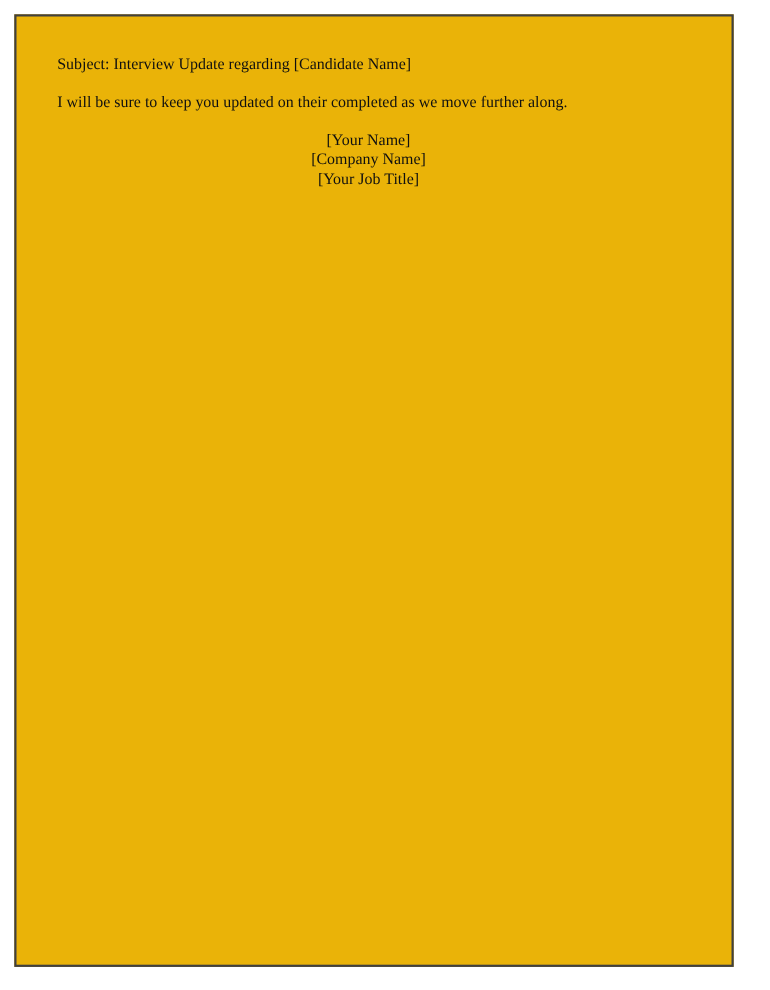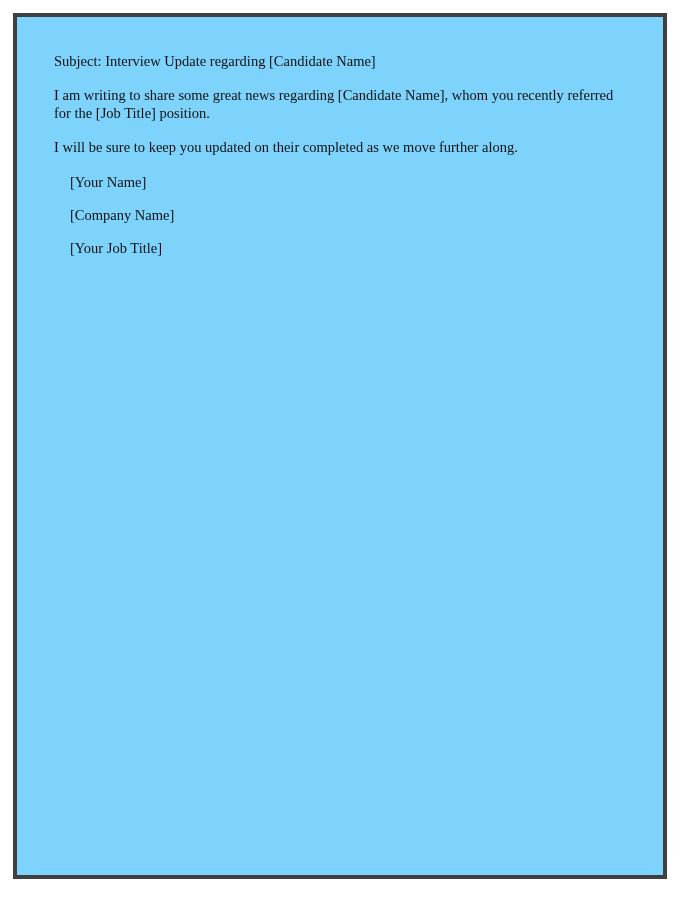--- a/index.html
+++ b/index.html
@@ -9,50 +9,50 @@
     width: 700px;
     height: 900px;
     font-family: "Liberation Serif", "DejaVu Serif", serif;
   }
   .page {
     position: absolute;
     left: 13px;
     top: 13px;
     width: 654px;
     height: 866px;
-    background: #7dd3fc;
-    border: 4px solid #404040;
+    background: #eab308;
+    border: 2px solid #404040;
     box-sizing: border-box;
   }
   .letter-body {
     position: absolute;
     left: 37px;
     top: 36px;
     width: 566px;
     color: #101010;
     font-size: 14.5px;
     line-height: 17.4px;
   }
   .para {
     margin: 0 0 17px 0;
   }
   .sig-line {
-    margin: 16px;
+    margin: 0;
+    text-align: center;
   }
 </style>
 </head>
 <body>
 
 <div class="page">
   <div class="letter-body">
 
     <p class="para">Subject: Interview Update regarding [Candidate Name]</p>
 
 
-    <p class="para">I am writing to share some great news regarding [Candidate Name], whom you recently referred for the [Job Title] position.</p>
 
 
 
     <p class="para">I will be sure to keep you updated on their completed as we move further along.</p>
 
 
     <div>
       <p class="sig-line">[Your Name]</p>
       <p class="sig-line">[Company Name]</p>
       <p class="sig-line">[Your Job Title]</p>

